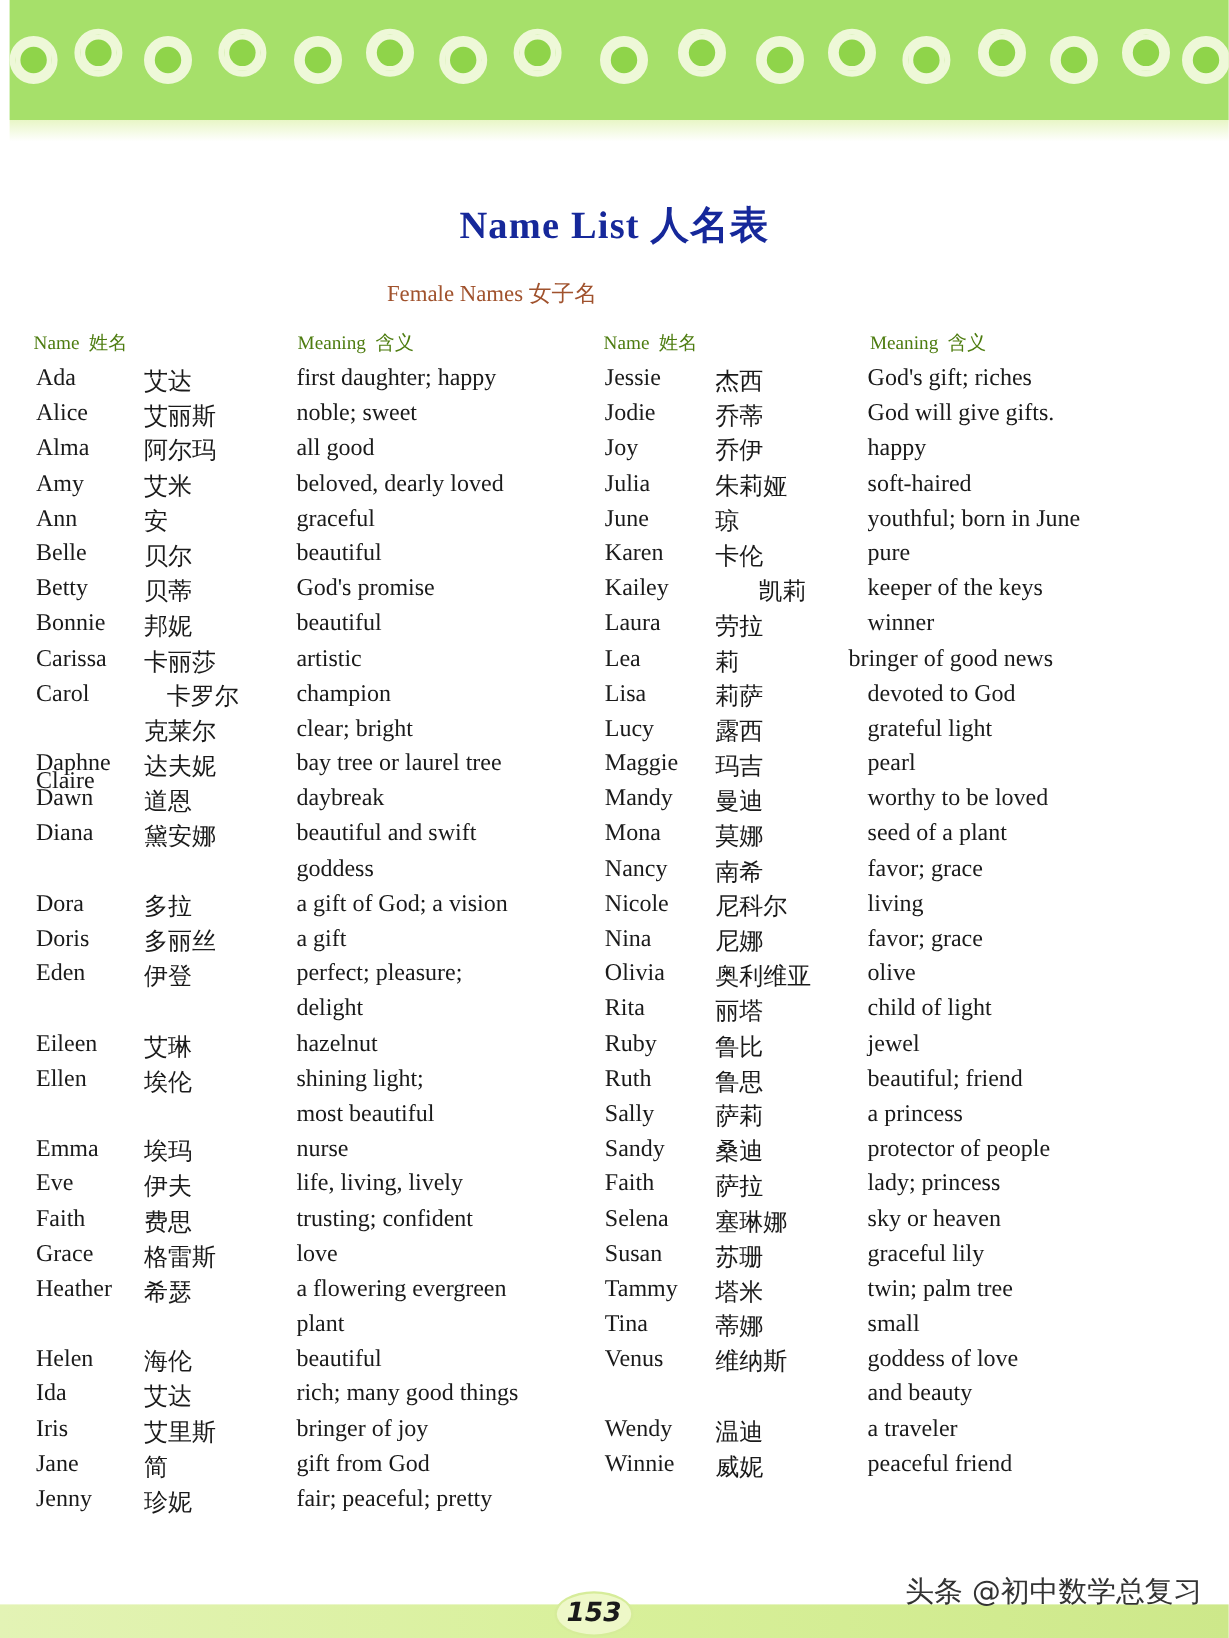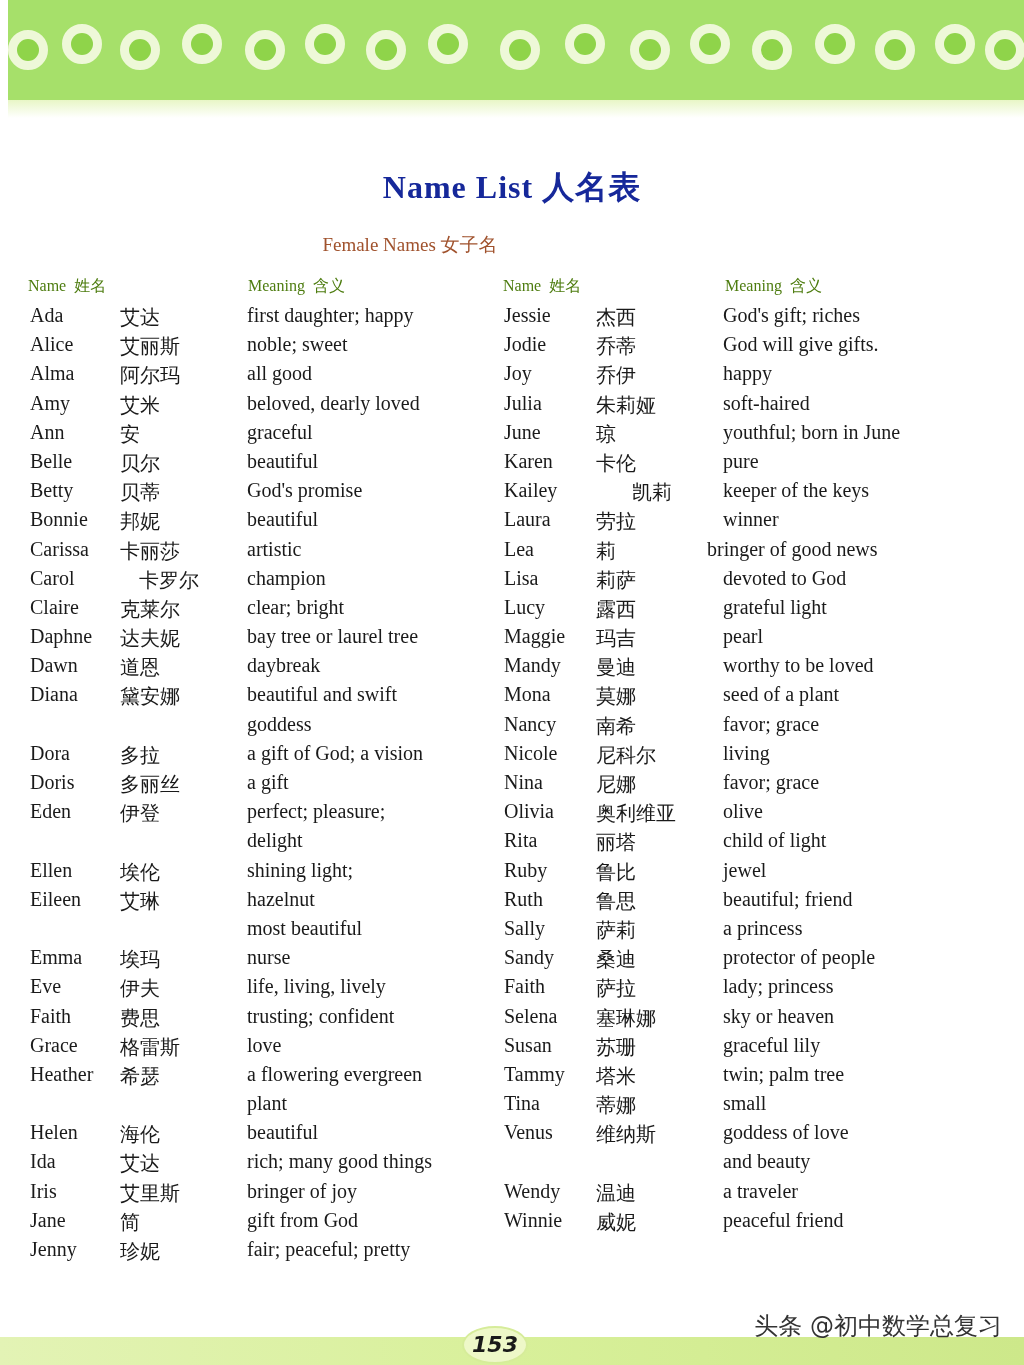--- a/index.html
+++ b/index.html
@@ -144,21 +144,21 @@
       <span style="left: 0px;">Carissa</span>
       <span style="left: 90px;">卡丽莎</span>
       <span style="left: 217px;">artistic</span>
     </div>
     <div class="row">
       <span style="left: 0px;">Carol</span>
       <span style="left: 90px; margin-left: 19px;">卡罗尔</span>
       <span style="left: 217px;">champion</span>
     </div>
     <div class="row">
-      <span style="left: 0px;">Claire</span>
+      <span style="left: 0px; margin-top: 44px;">Claire</span>
       <span style="left: 90px;">克莱尔</span>
       <span style="left: 217px;">clear; bright</span>
     </div>
     <div class="row">
       <span style="left: 0px;">Daphne</span>
       <span style="left: 90px;">达夫妮</span>
       <span style="left: 217px;">bay tree or laurel tree</span>
     </div>
     <div class="row">
       <span style="left: 0px;">Dawn</span>
@@ -189,30 +189,30 @@
       <span style="left: 0px;">Eden</span>
       <span style="left: 90px;">伊登</span>
       <span style="left: 217px;">perfect; pleasure;</span>
     </div>
     <div class="row">
       <span style="left: 0px;"></span>
       <span style="left: 90px;"></span>
       <span style="left: 217px;">delight</span>
     </div>
     <div class="row">
+      <span style="left: 0px;">Eileen</span>
+      <span style="left: 90px;">艾琳</span>
+      <span style="left: 217px;">hazelnut</span>
+    </div>
+    <div class="row">
       <span style="left: 0px;">Ellen</span>
       <span style="left: 90px;">埃伦</span>
       <span style="left: 217px;">shining light;</span>
     </div>
     <div class="row">
-      <span style="left: 0px;">Eileen</span>
-      <span style="left: 90px;">艾琳</span>
-      <span style="left: 217px;">hazelnut</span>
-    </div>
-    <div class="row">
       <span style="left: 0px;"></span>
       <span style="left: 90px;"></span>
       <span style="left: 217px;">most beautiful</span>
     </div>
     <div class="row">
       <span style="left: 0px;">Emma</span>
       <span style="left: 90px;">埃玛</span>
       <span style="left: 217px;">nurse</span>
     </div>
     <div class="row">

